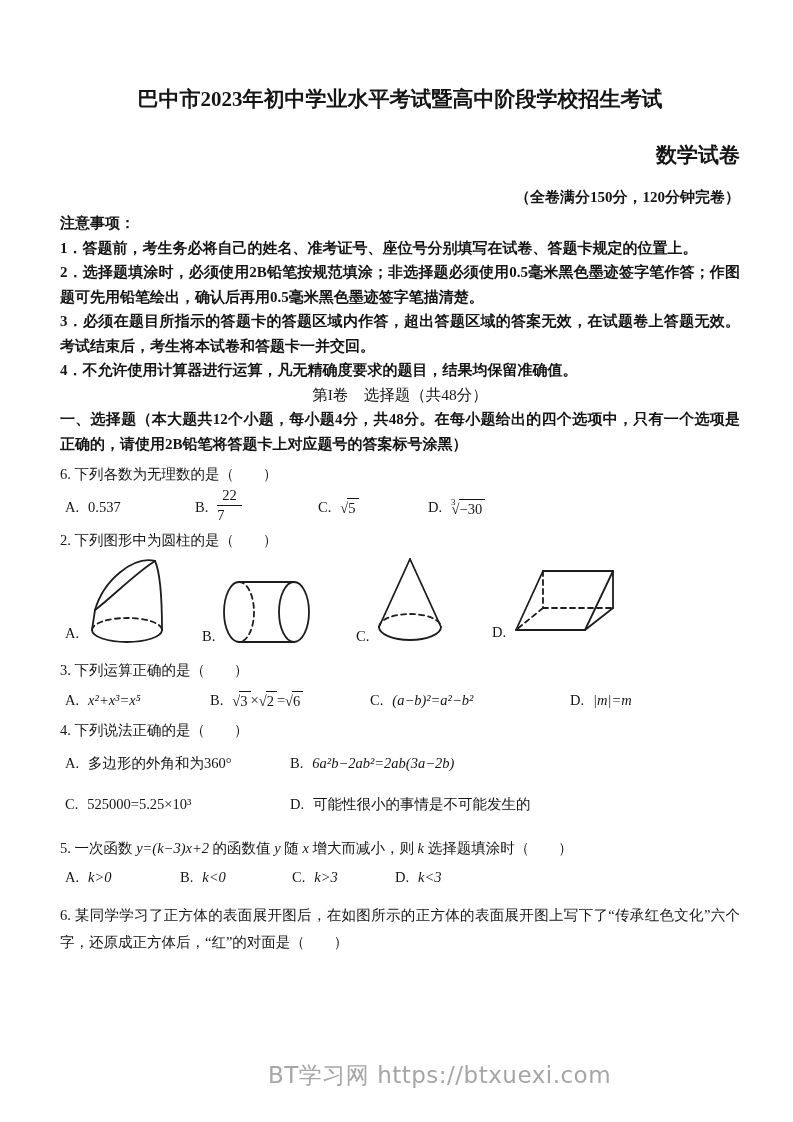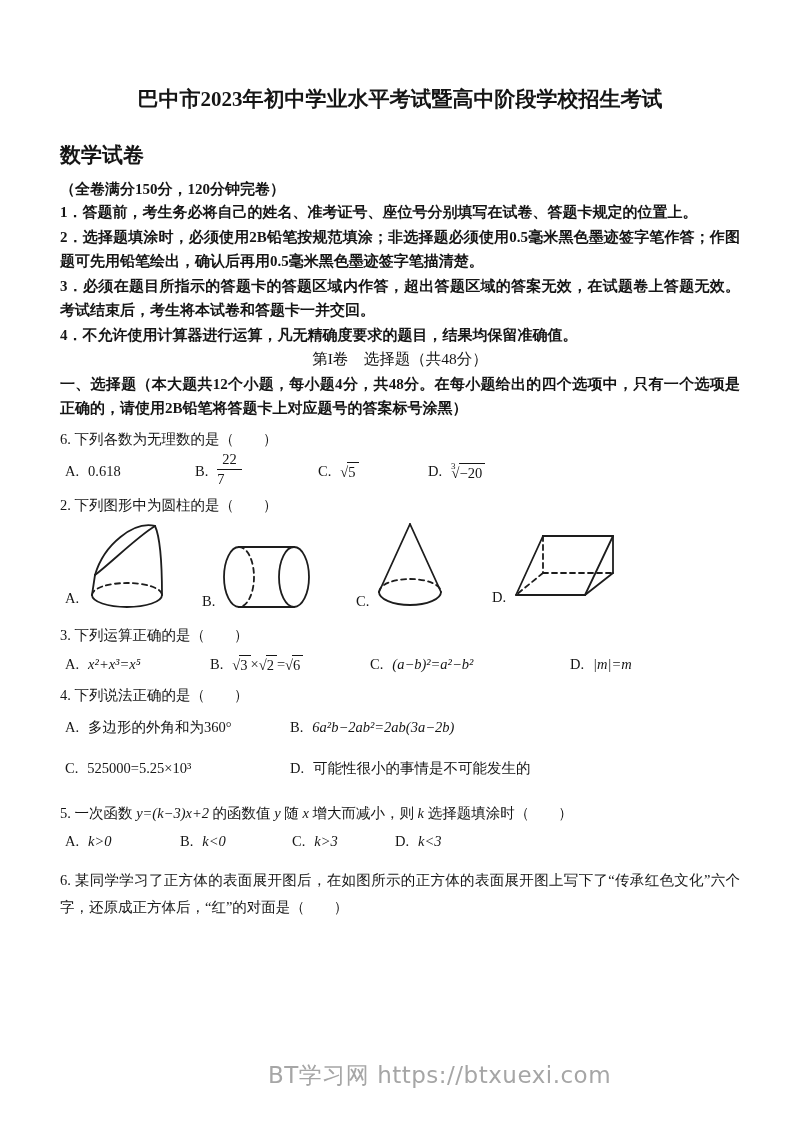--- a/index.html
+++ b/index.html
@@ -9,24 +9,24 @@
     color:#151515;
     font-family:"Liberation Serif","DejaVu Serif",serif;
     position:relative;
     overflow:hidden;
   }
   .page{position:absolute;left:0;top:0;width:793px;height:1122px;padding:84px 53px 0 60px;box-sizing:border-box;}
   .title{
     text-align:center;font-size:21px;font-weight:700;line-height:30px;margin:0;
   }
   .subtitle{
-    text-align:left;font-size:21px;font-weight:700;line-height:30px;margin:26px 0 0 0;
+    text-align:right;font-size:21px;font-weight:700;line-height:30px;margin:26px 0 0 0;
   }
   .score-note{
-    text-align:left;font-size:15px;font-weight:700;line-height:22px;margin-top:8px;
+    text-align:right;font-size:15px;font-weight:700;line-height:22px;margin-top:16px;
   }
   .notice-heading{font-size:15px;font-weight:700;line-height:24.5px;margin-top:3px;}
   .notice{font-size:15px;font-weight:700;line-height:24.5px;margin:0;text-align:justify;}
   .section-heading{text-align:center;font-size:15.5px;font-weight:400;line-height:24.5px;}
   .instruction{font-size:15px;font-weight:700;line-height:24.5px;margin:0;text-align:justify;}
   .stem{font-size:14.5px;line-height:24px;margin:0;text-align:justify;}
   .stem.mt6{margin-top:6px;}
   .stem.mt12{margin-top:12px;}
   .stem.mt8{margin-top:8px;line-height:27px;}
   .opts{display:flex;align-items:center;padding-left:5px;font-size:14.5px;}
@@ -63,48 +63,49 @@
 </style>
 </head>
 <body>
 
 <div class="page">
 
   <h1 class="title">巴中市2023年初中学业水平考试暨高中阶段学校招生考试</h1>
   <div class="subtitle">数学试卷</div>
   <div class="score-note">（全卷满分150分，120分钟完卷）</div>
 
+  <div class="notice-heading">注意事项：</div>
   <p class="notice">1．答题前，考生务必将自己的姓名、准考证号、座位号分别填写在试卷、答题卡规定的位置上。</p>
   <p class="notice">2．选择题填涂时，必须使用2B铅笔按规范填涂；非选择题必须使用0.5毫米黑色墨迹签字笔作答；作图题可先用铅笔绘出，确认后再用0.5毫米黑色墨迹签字笔描清楚。</p>
   <p class="notice">3．必须在题目所指示的答题卡的答题区域内作答，超出答题区域的答案无效，在试题卷上答题无效。考试结束后，考生将本试卷和答题卡一并交回。</p>
   <p class="notice">4．不允许使用计算器进行运算，凡无精确度要求的题目，结果均保留准确值。</p>
 
   <div class="section-heading">第I卷　选择题（共48分）</div>
   <p class="instruction">一、选择题（本大题共12个小题，每小题4分，共48分。在每小题给出的四个选项中，只有一个选项是正确的，请使用2B铅笔将答题卡上对应题号的答案标号涂黑）</p>
 
   <p class="stem mt6">6. 下列各数为无理数的是（　　）</p>
   <div class="opts row-q1">
     <span class="opt" style="width:130px">
       <span class="olabel">A.</span>
-      <span class="up">0.618</span>
+      <span class="up">0.537</span>
     </span>
     <span class="opt" style="width:123px">
       <span class="olabel">B.</span>
       <span class="frac">
         <span class="fnum">22</span>
         <span class="fden">7</span>
       </span>
     </span>
     <span class="opt" style="width:110px">
       <span class="olabel">C.</span>
       <span class="sqrt"><span class="rsign">√</span><span class="rad up">5</span></span>
     </span>
     <span class="opt">
       <span class="olabel">D.</span>
-      <span class="sqrt"><span class="ridx">3</span><span class="rsign">√</span><span class="rad up">−20</span></span>
+      <span class="sqrt"><span class="ridx">3</span><span class="rsign">√</span><span class="rad up">−30</span></span>
     </span>
   </div>
 
   <p class="stem">2. 下列图形中为圆柱的是（　　）</p>
   <div class="shapes-row">
     <span class="shape-label" style="left:5px;top:73px">A.</span>
     <svg class="shape" style="left:27px;top:0" width="80" height="95" viewBox="0 0 80 95">
       <path class="dash" d="M5,78 A35,12 0 0 1 75,78"></path>
       <path d="M5,78 A35,12 0 0 0 75,78"></path>
       <path d="M5,78 L8,58"></path>

